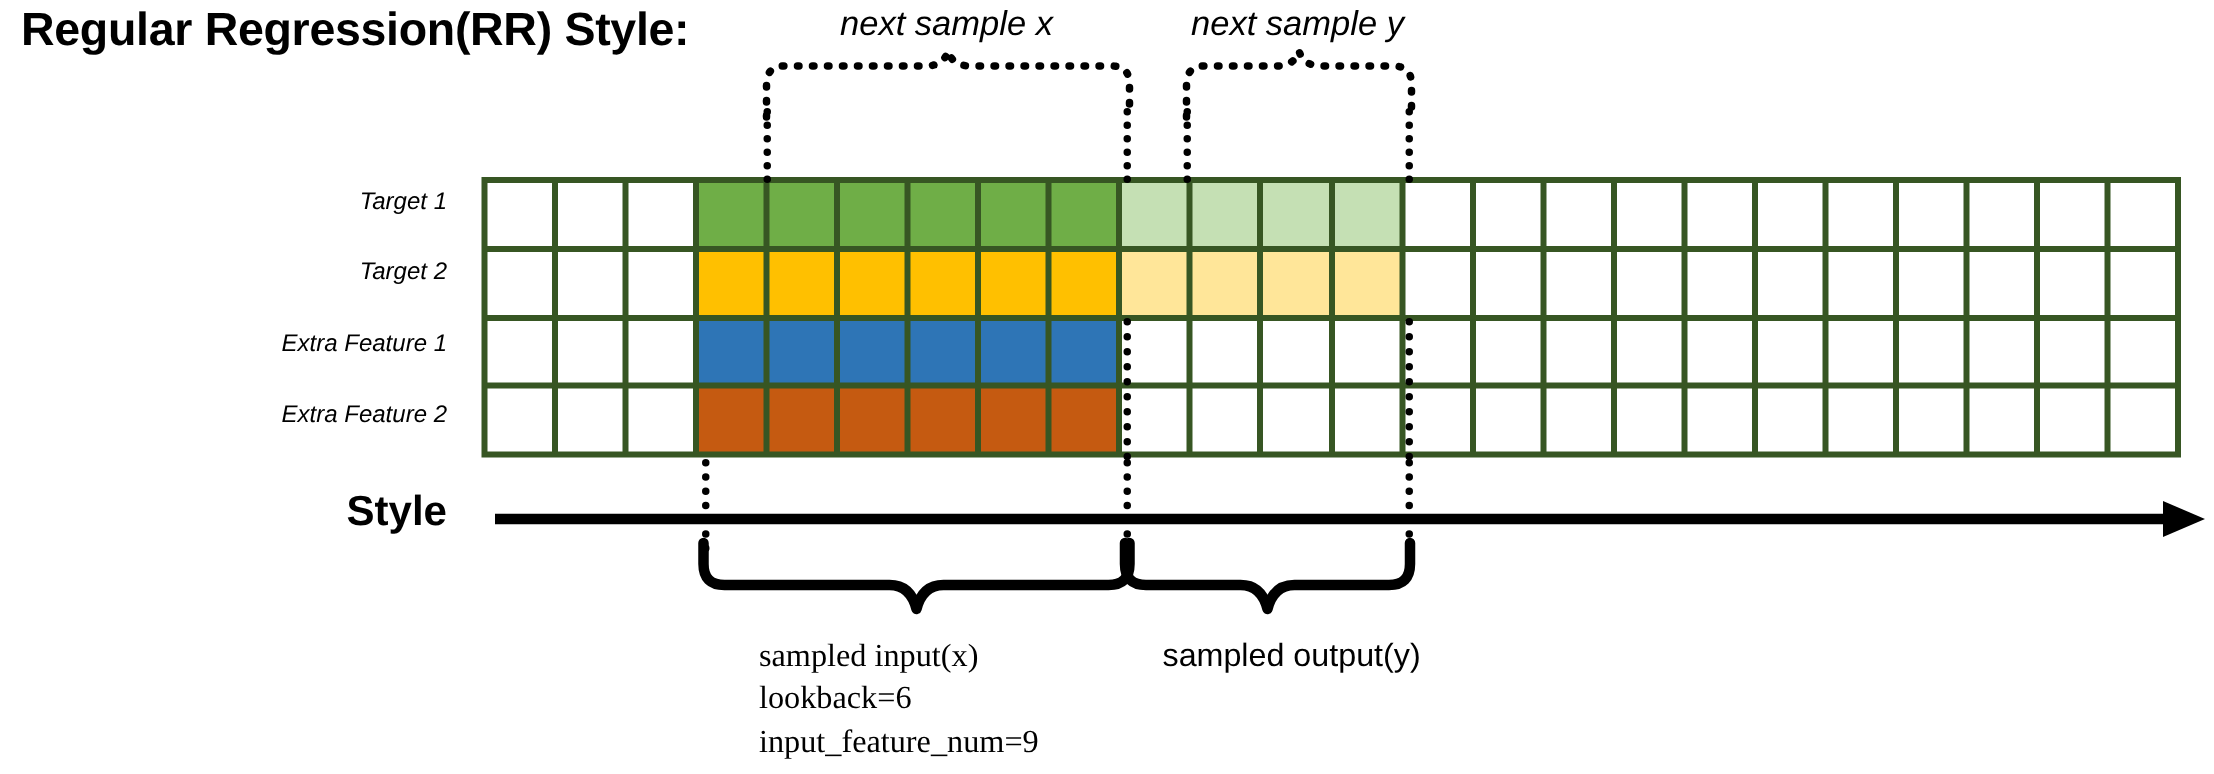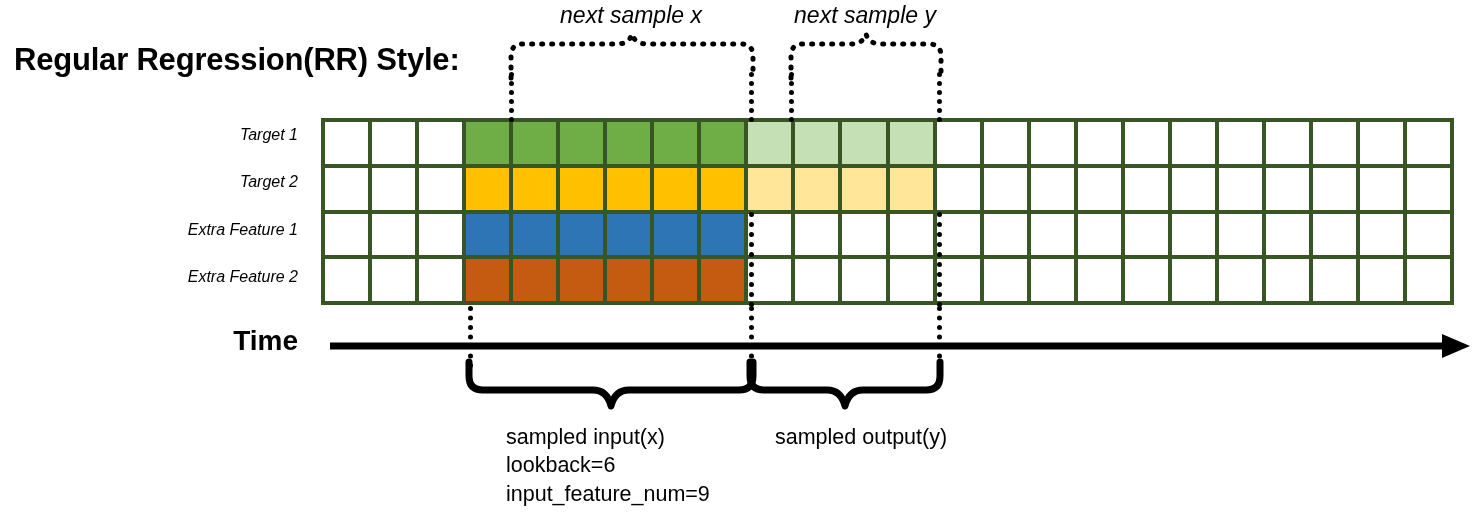--- a/index.html
+++ b/index.html
@@ -11,21 +11,20 @@
     position:relative;
   }
   .abs{position:absolute;}
 
   
   #title{
     left:14px; top:2px;
     font-size:31px; font-weight:700; color:#000;
     letter-spacing:-0.2px;
     white-space:nowrap;
-    margin-top:40px;
   }
   #row-labels{
     left:0; top:118px; width:306px; height:188px;font-style:italic;
   }
   .rl-wrap{position:absolute; right:8px; width:300px; text-align:right;}
 
   
   #grid{
     left:321px; top:118px;
     width:1133px; height:187px;
@@ -206,38 +205,38 @@
   <span>next sample x</span>
 </div>
 <div class="abs ann-italic" style="left:785px; top:2px; width:160px;">
   <span>next sample y</span>
 </div>
 
 <div class="abs vdot" style="left:749px; top:212px; height:95px;"></div>
 <div class="abs vdot" style="left:937px; top:212px; height:95px;"></div>
 
 <div class="abs" id="time-label">
-  <span>Time</span>
+  <span>Style</span>
 </div>
 <svg class="abs" id="time-axis" viewBox="0 0 1140 32">
   <line x1="0" y1="16" x2="1115" y2="16" stroke="#000" stroke-width="7"></line>
   <polygon points="1112,4 1140,16 1112,28" fill="#000"></polygon>
 </svg>
 
 <div class="abs vdot" style="left:468px; top:306px; height:62px;"></div>
 <div class="abs vdot" style="left:749px; top:306px; height:62px;"></div>
 <div class="abs vdot" style="left:937px; top:306px; height:62px;"></div>
 
 <svg class="abs brace-svg" style="left:462px; top:362px;" width="300" height="60" viewBox="0 0 300 60">
   <path d="M7,0 L7,14 Q7,28 21,28 L131,28 Q145,28 149,44 Q153,28 167,28 L277,28 Q291,28 291,14 L291,0" fill="none" stroke="#000" stroke-width="7" stroke-linecap="round" stroke-linejoin="round"></path>
 </svg>
 <svg class="abs brace-svg" style="left:743px; top:362px;" width="206" height="60" viewBox="0 0 206 60">
   <path d="M7,0 L7,14 Q7,28 21,28 L84,28 Q98,28 102,44 Q106,28 120,28 L183,28 Q197,28 197,14 L197,0" fill="none" stroke="#000" stroke-width="7" stroke-linecap="round" stroke-linejoin="round"></path>
 </svg>
 
-<div class="abs ann-block" style="left:506px; top:423px;">
+<div class="abs ann-block" style="left:506px; top:423px;font-family:Liberation Serif, serif;">
   <div>sampled input(x)</div>
   <div>lookback=6</div>
   <div>input_feature_num=9</div>
 </div>
 <div class="abs ann-block" style="left:775px; top:423px;">
   <div>sampled output(y)</div>
 </div>
 
 </body></html>

